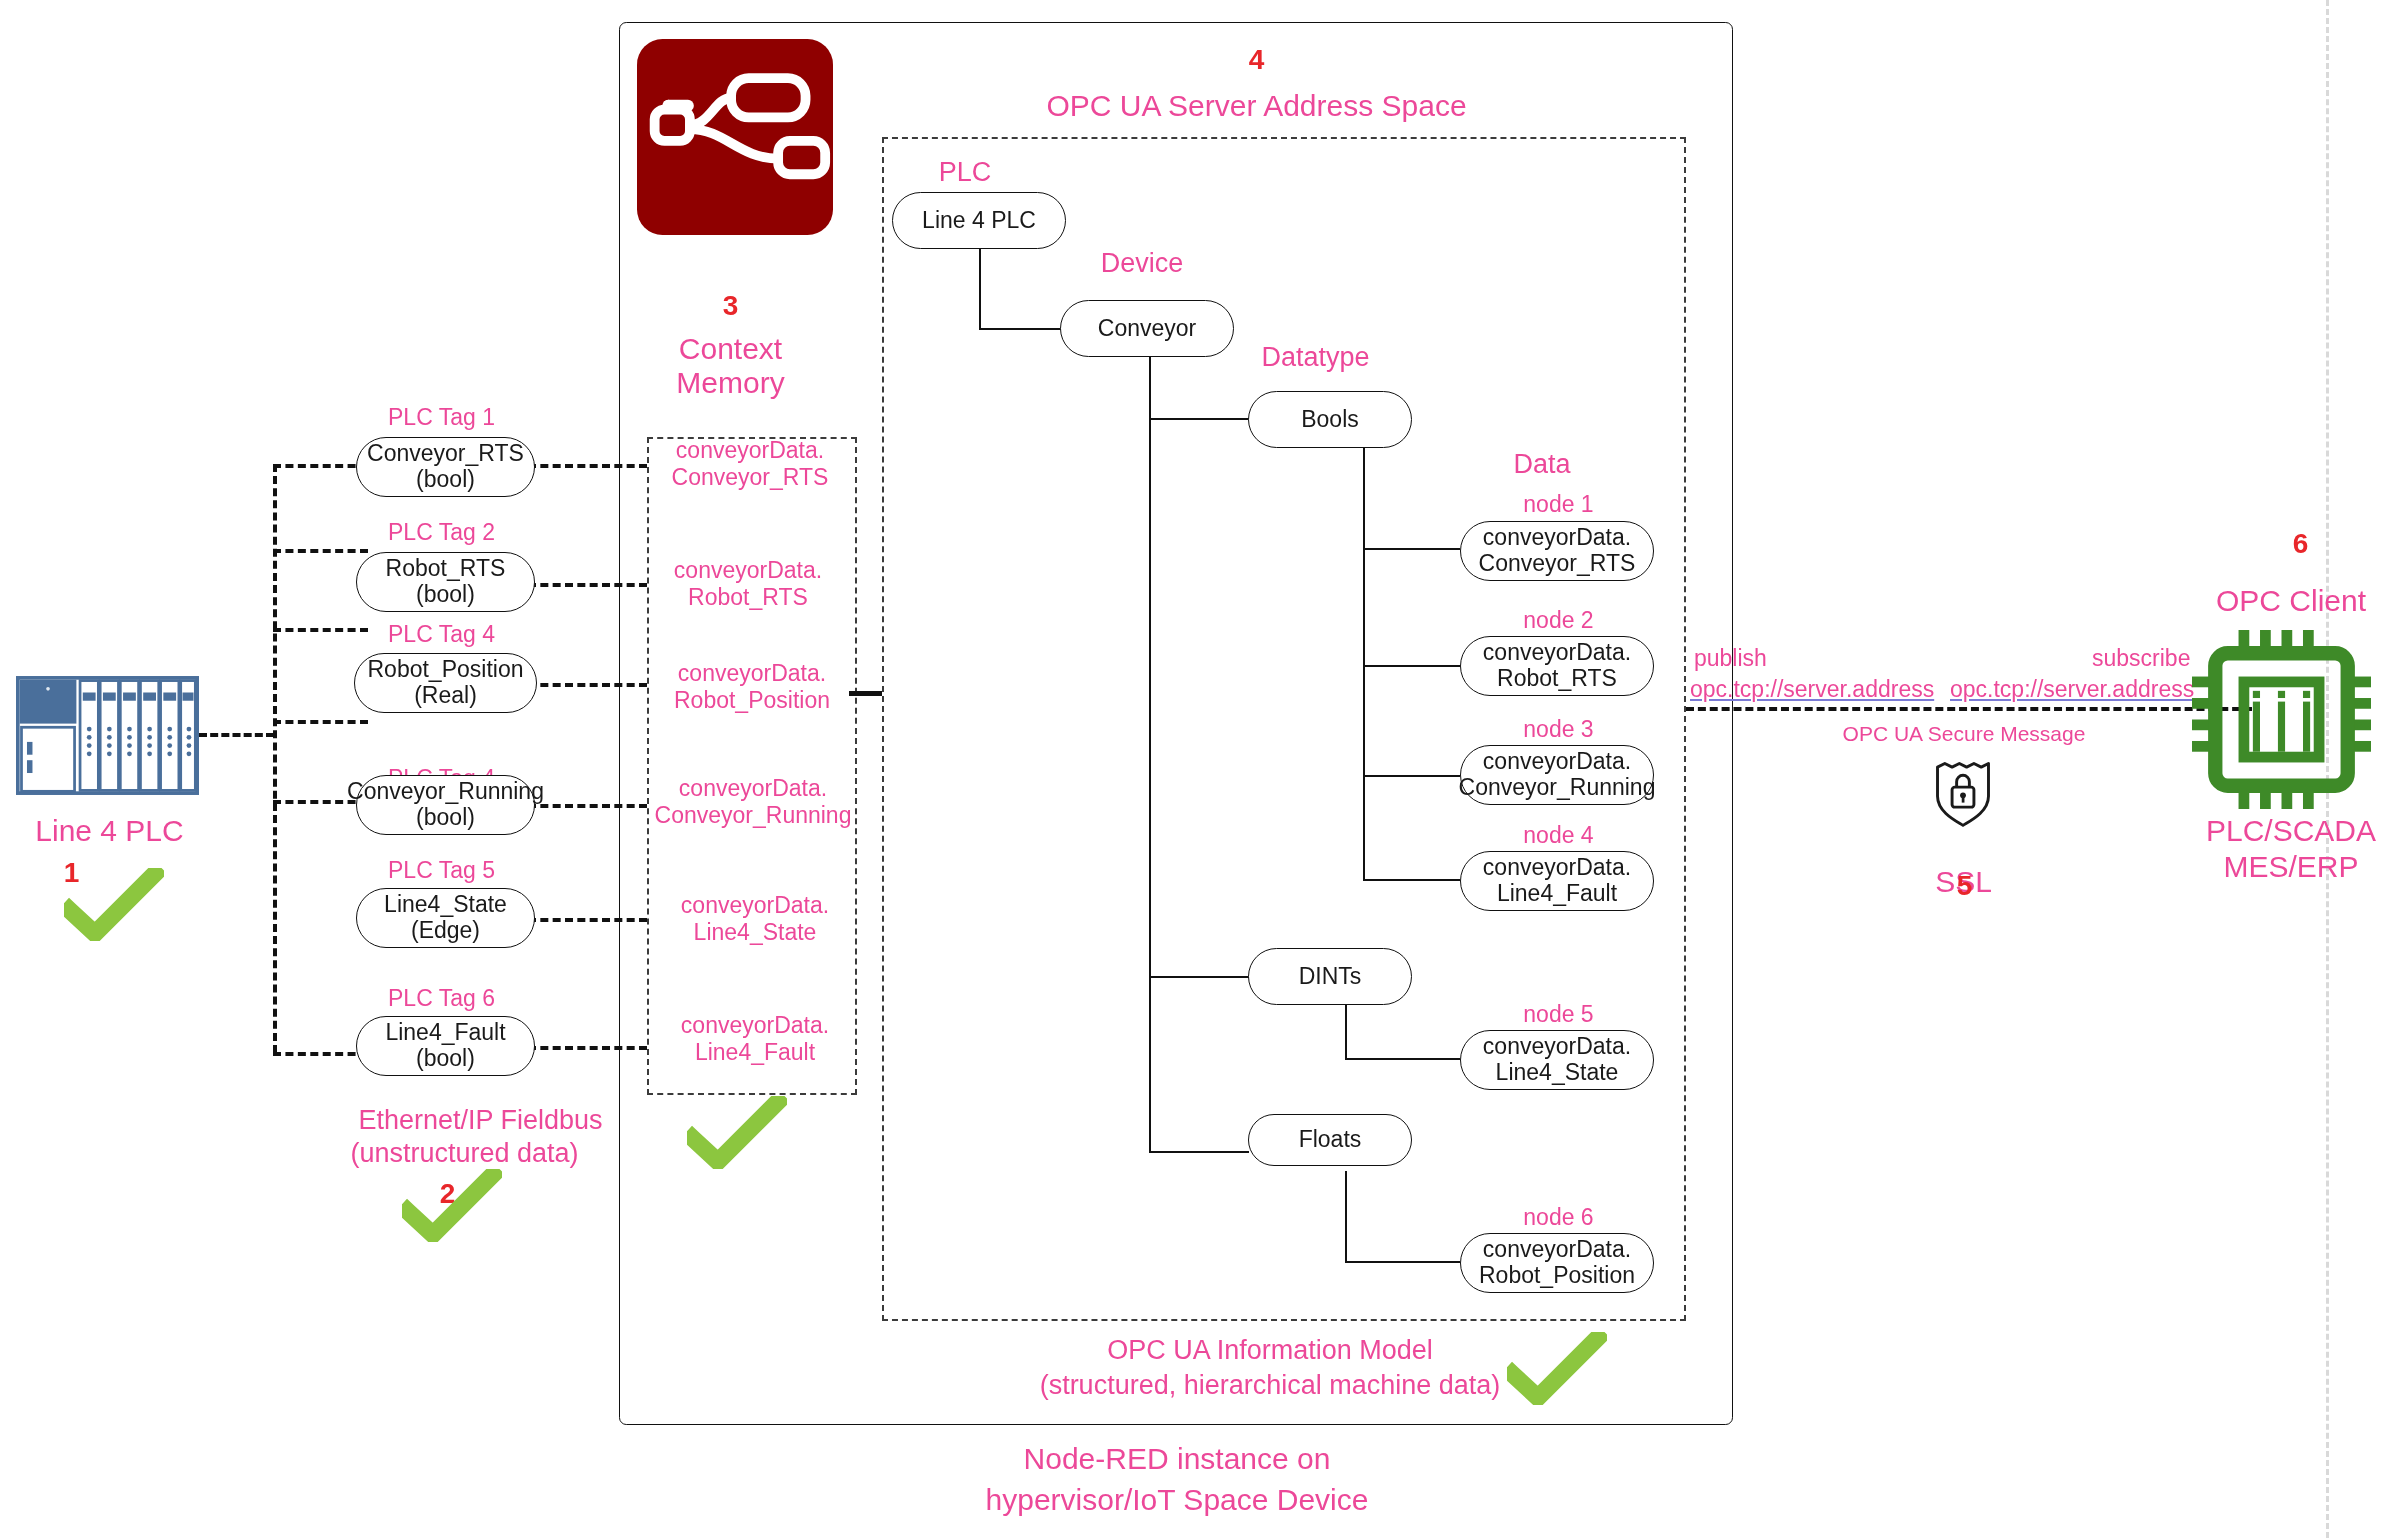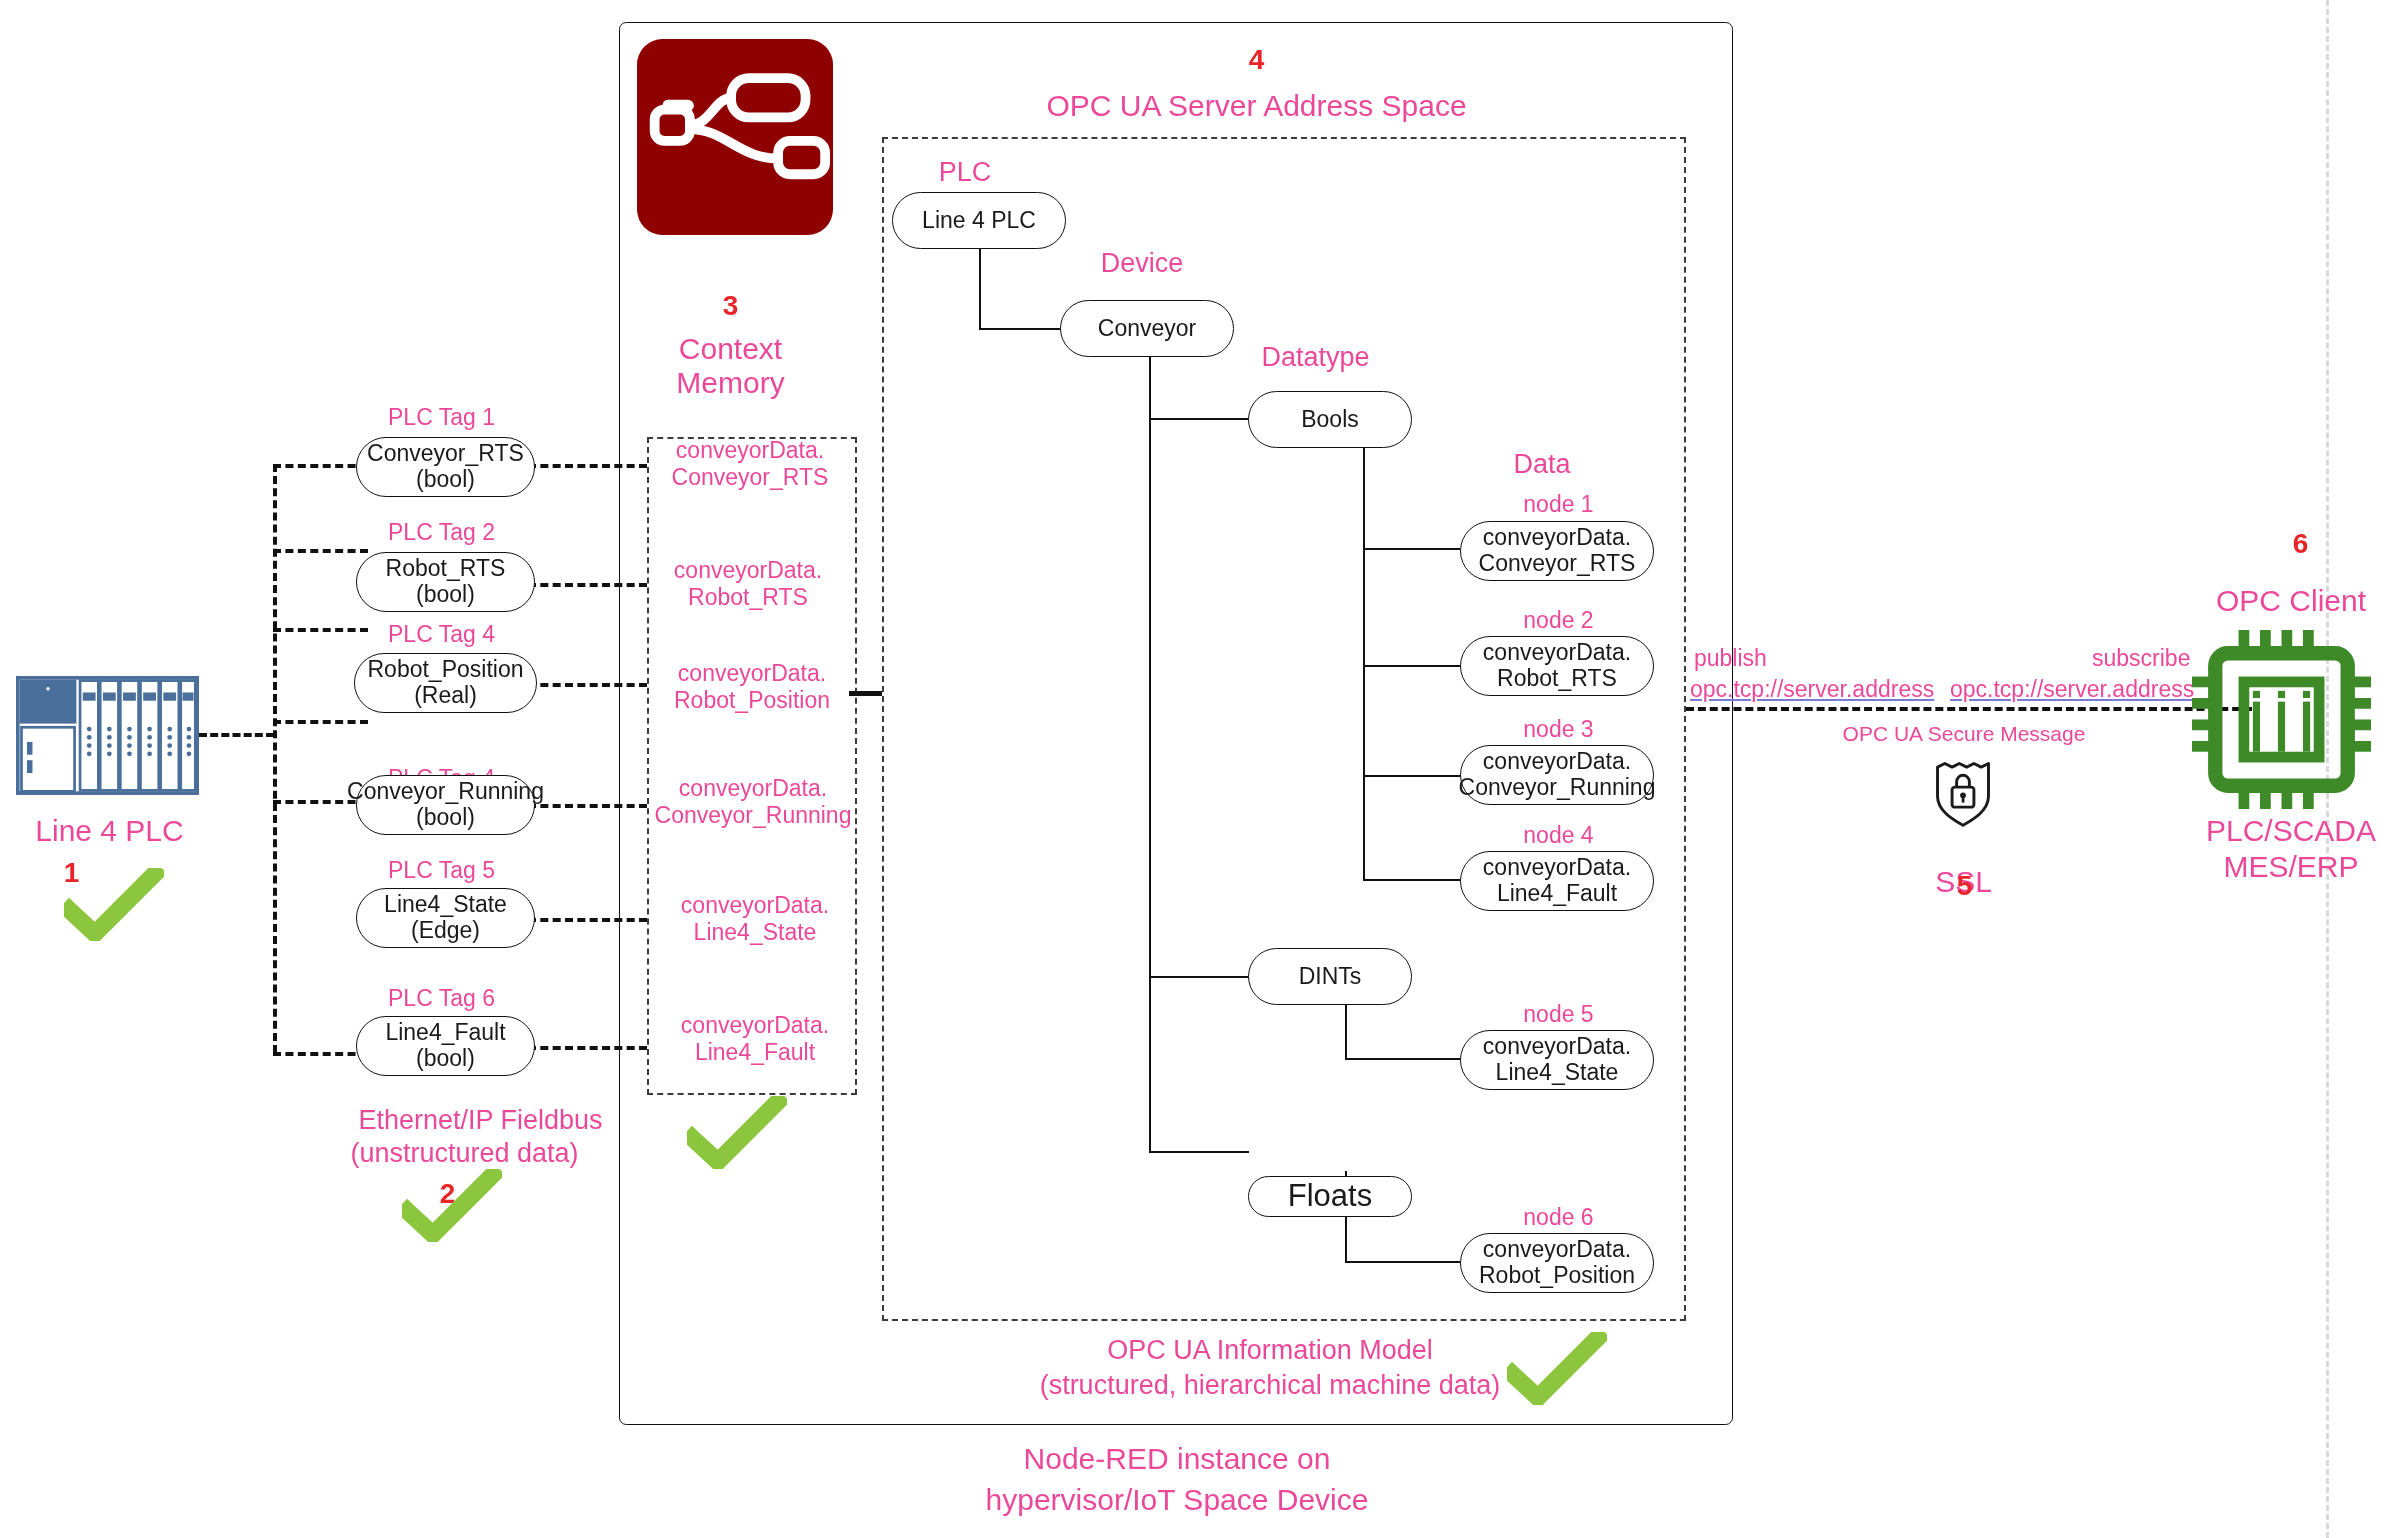--- a/index.html
+++ b/index.html
@@ -252,21 +252,21 @@
 
 <div class="pill" style="left:892px;top:192px;width:174px;height:57px;font-size:23px;">Line 4 PLC</div>
 
 <div class="pill" style="left:1060px;top:300px;width:174px;height:57px;font-size:23px;">Conveyor</div>
 
 <div class="ln ln-v" style="left:979px;top:248px;height:81px;"></div>
 <div class="ln ln-h" style="left:979px;top:328px;width:82px;"></div>
 
 <div class="pill" style="left:1248px;top:391px;width:164px;height:57px;font-size:23px;">Bools</div>
 <div class="pill" style="left:1248px;top:948px;width:164px;height:57px;font-size:23px;">DINTs</div>
-<div class="pill" style="left:1248px;top:1176px;width:164px;height:41px;font-size:31px;">Floats</div>
+<div class="pill" style="left:1248px;top:1114px;width:164px;height:52px;font-size:23px;">Floats</div>
 
 <div class="ln ln-v" style="left:1149px;top:356px;height:796px;"></div>
 <div class="ln ln-h" style="left:1149px;top:418px;width:100px;"></div>
 <div class="ln ln-h" style="left:1149px;top:976px;width:100px;"></div>
 <div class="ln ln-h" style="left:1149px;top:1151px;width:100px;"></div>
 
 <div class="ln ln-v" style="left:1363px;top:448px;height:433px;"></div>
 <div class="ln ln-h" style="left:1363px;top:548px;width:97px;"></div>
 <div class="ln ln-h" style="left:1363px;top:665px;width:97px;"></div>
 <div class="ln ln-h" style="left:1363px;top:775px;width:97px;"></div>

